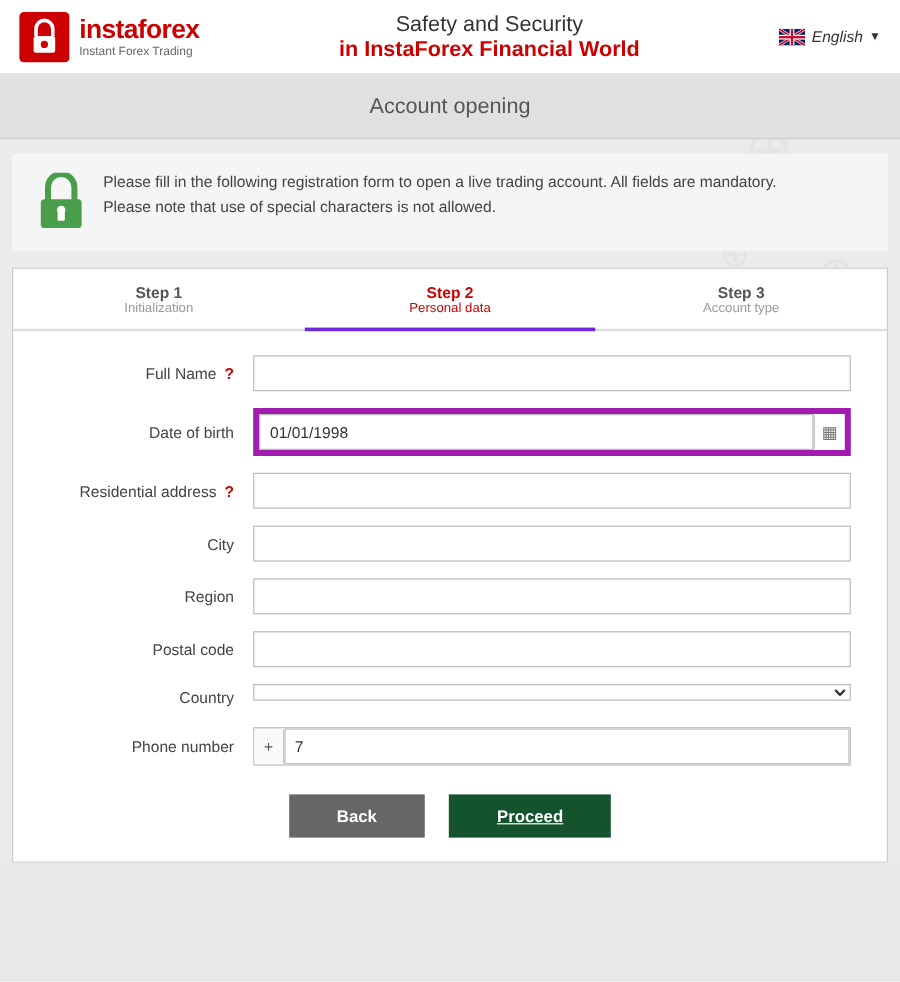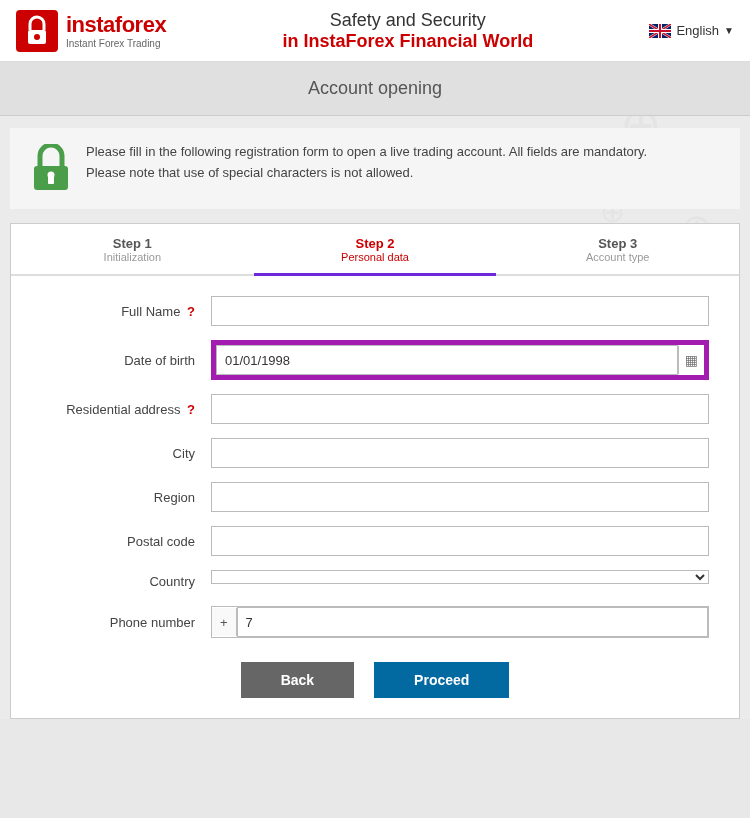--- a/index.html
+++ b/index.html
@@ -66,20 +66,21 @@
       color: #c00;
       font-weight: bold;
     }
     .lang-selector {
       display: flex;
       align-items: center;
       gap: 5px;
       cursor: pointer;
       font-size: 13px;
       color: #333;
+      font-style: italic;
     }
 
     
     .section-title-bar {
       background: #e0e0e0;
       text-align: center;
       padding: 16px;
       font-size: 18px;
       color: #555;
       margin-bottom: 12px;
@@ -259,22 +260,23 @@
       font-weight: bold;
       cursor: pointer;
       border: none;
       outline: none;
     }
     .btn-back {
       background: #666;
       color: #fff;
     }
     .btn-proceed {
-      background: #0369a1;
+      background: #14532d;
       color: #fff;
+      text-decoration: underline;
     }
 
     
     .page-wrap {
       background: #ebebeb;
       position: relative;
       overflow: hidden;
     }
     .bg-decoration {
       position: absolute;

